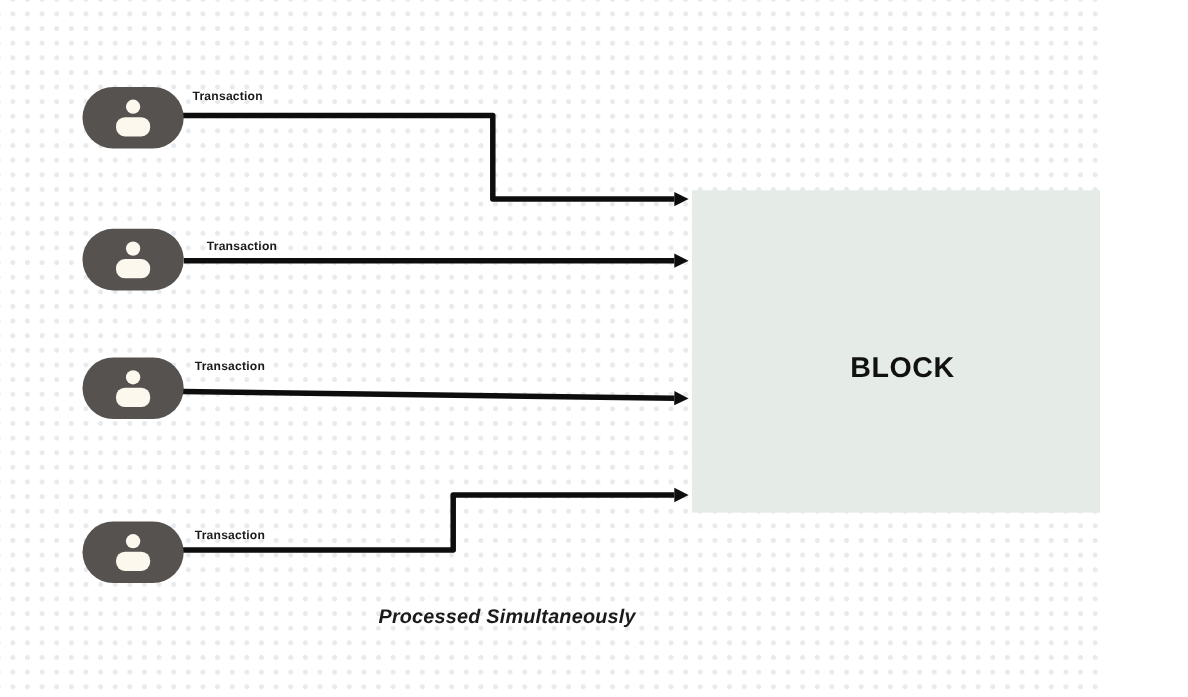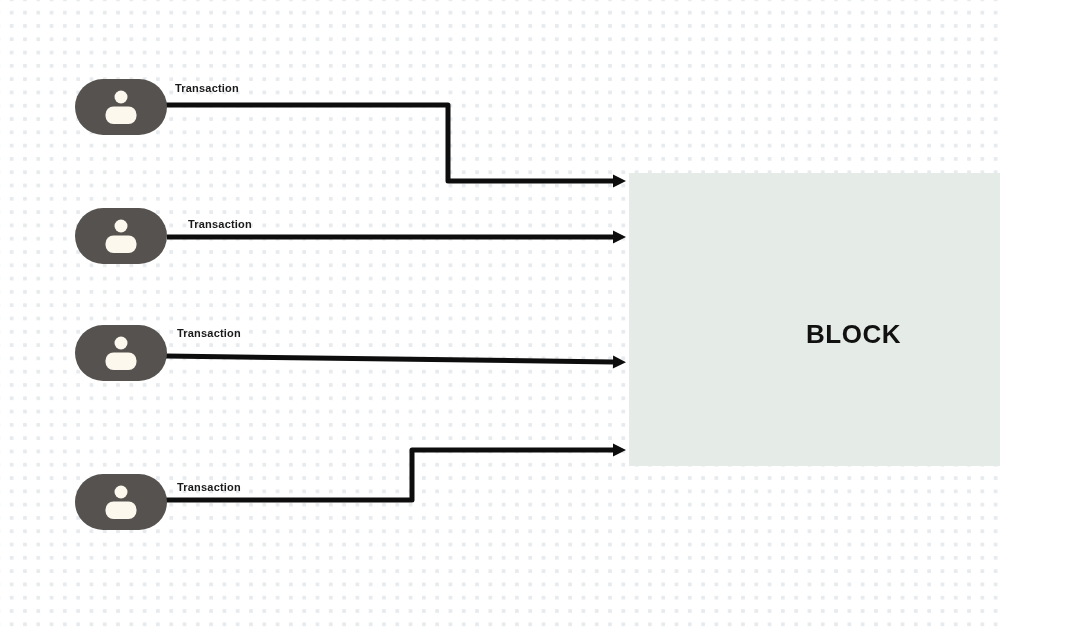--- a/index.html
+++ b/index.html
@@ -72,21 +72,20 @@
   .block {
     position: absolute;
     left: 629px;
     top: 173px;
     width: 383px;
     height: 293px;
     background: #e5ebe6;
     display: flex;
     align-items: center;
     justify-content: center;
-    padding-left: 33px;
   }
   .block-title {
     font-size: 26px;
     font-weight: bold;
     letter-spacing: 0.5px;
     color: #111111;
     transform: translateY(15px);
   }
 
   
@@ -147,14 +146,15 @@
 
   <div class="tx-label tx-label-1">Transaction</div>
   <div class="tx-label tx-label-2">Transaction</div>
   <div class="tx-label tx-label-3">Transaction</div>
   <div class="tx-label tx-label-4">Transaction</div>
 
   <div class="block">
     <span class="block-title">BLOCK</span>
   </div>
 
+  <div class="caption">Processed Simultaneously</div>
 
 </div>
 
 </body></html>

